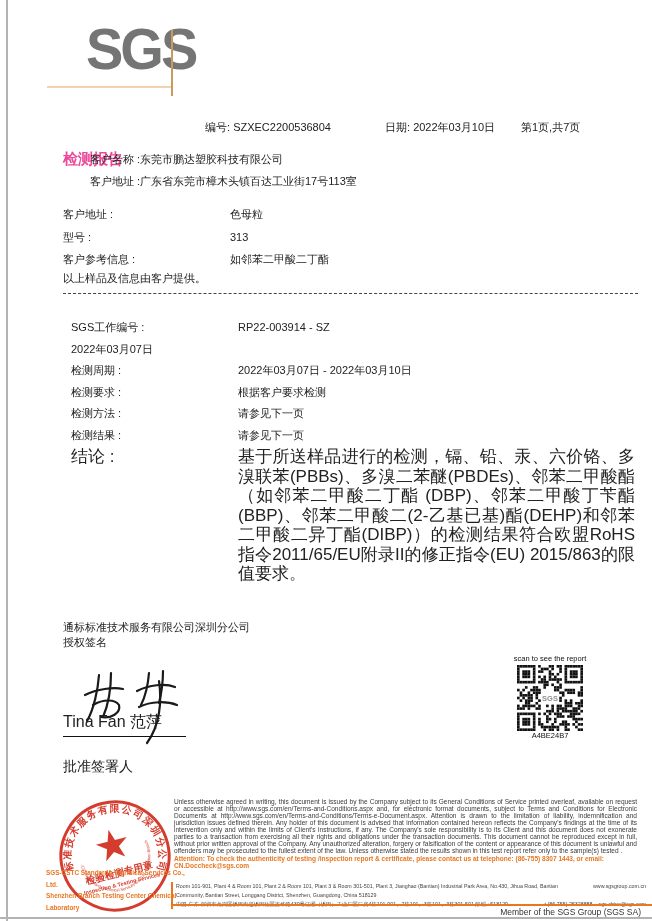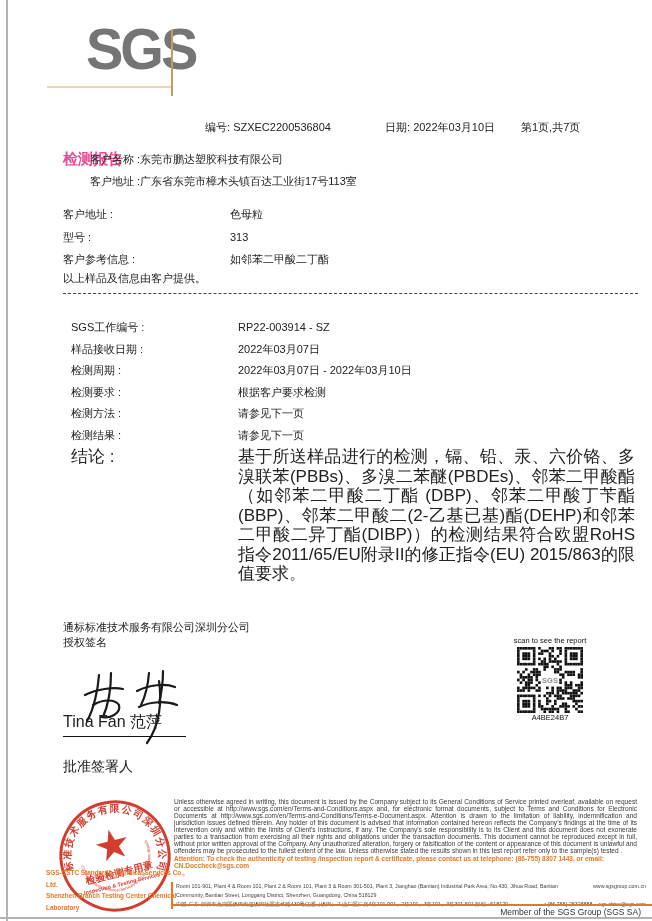--- a/index.html
+++ b/index.html
@@ -42,21 +42,21 @@
   .concl{display:flex;font-size:17px;margin-top:1px;}
   .concl .lab{width:167px;flex:0 0 auto;line-height:19.5px;}
   .concl .val{flex:1;line-height:19.5px;text-align:justify;}
 
   .sig-company{position:absolute;left:63px;top:620px;font-size:11px;line-height:15px;}
   .sig-scribble{position:absolute;left:64px;top:657px;}
   .sig-line{position:absolute;left:63px;top:736px;width:123px;border-top:1.5px solid #111;}
   .sig-name{position:absolute;left:63px;top:712px;font-size:16px;}
   .sig-role{position:absolute;left:63px;top:758px;font-size:14px;}
 
-  .qr-wrap{position:absolute;left:494px;top:636px;width:112px;text-align:center;}
+  .qr-wrap{position:absolute;left:494px;top:654px;width:112px;text-align:center;}
   .qr-cap{font-size:7.5px;color:#111;line-height:10px;}
   .qr-code{margin:1px auto 0;width:66px;height:66px;background:#fff;}
   .qr-id{font-size:7.5px;color:#111;line-height:9px;}
 
   .stamp{position:absolute;left:56px;top:797px;width:118px;height:118px;
          transform:rotate(-14deg);opacity:.9;}
   .stamp-cap{position:absolute;left:46px;top:867px;width:150px;
              font-size:6.4px;line-height:11.5px;color:#e87722;font-weight:bold;}
 
   .legal{position:absolute;left:174px;top:799px;width:463px;font-size:6.55px;
@@ -113,21 +113,20 @@
   <div class="note">以上样品及信息由客户提供。</div>
 
   <div class="dashes"></div>
 
   <div class="work">
     <div class="frow">
       <span class="lab">SGS工作编号 :</span>
       <span>RP22-003914 - SZ</span>
     </div>
     <div class="frow">
-      <span class="lab">样品接收日期 :</span>
       <span>2022年03月07日</span>
     </div>
     <div class="frow">
       <span class="lab">检测周期 :</span>
       <span>2022年03月07日 - 2022年03月10日</span>
     </div>
     <div class="frow">
       <span class="lab">检测要求 :</span>
       <span>根据客户要求检测</span>
     </div>

